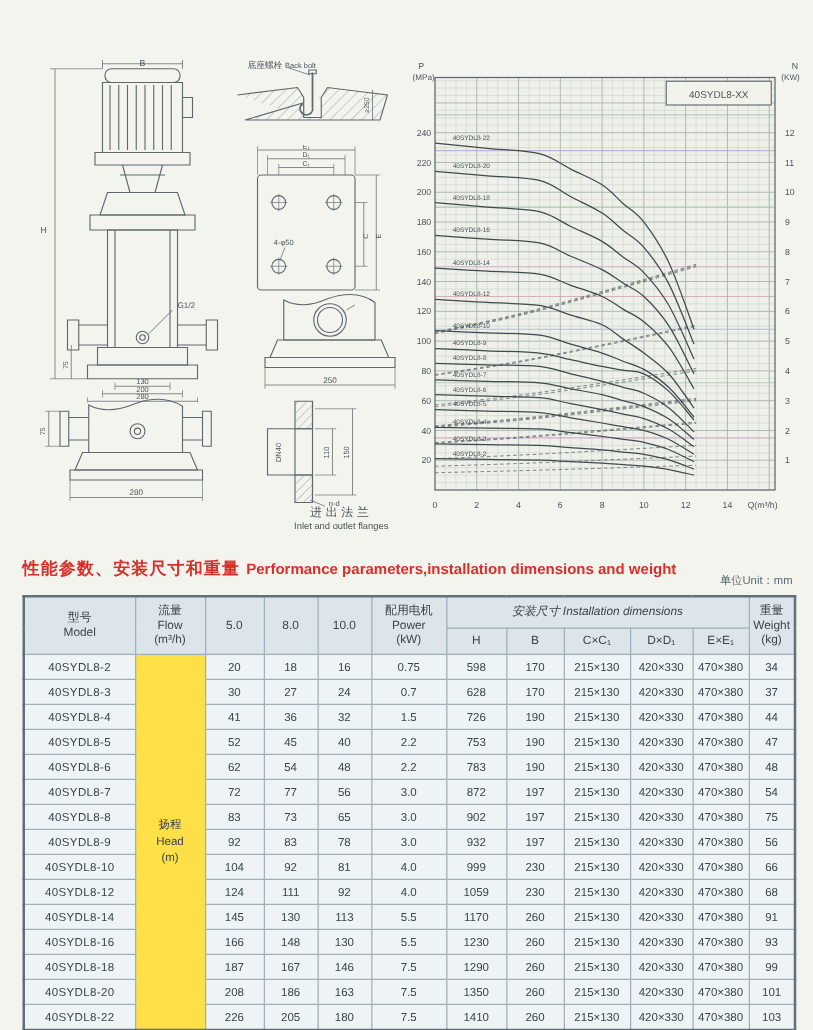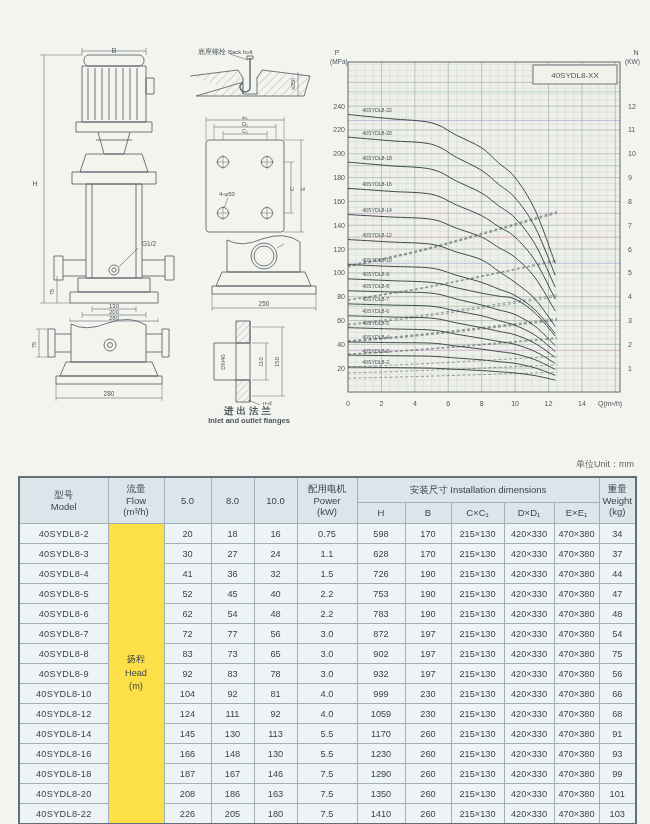--- a/index.html
+++ b/index.html
@@ -218,21 +218,21 @@
       <line x1="76" y1="9" x2="76" y2="78" stroke-width="0.6"></line>
         <line x1="46" y1="9" x2="79" y2="9" stroke-width="0.5"></line>
         <line x1="46" y1="78" x2="79" y2="78" stroke-width="0.5"></line>
       <line x1="42" y1="82" x2="54" y2="87" stroke-width="0.6"></line>
     </g>
     <text x="19" y="44" font-size="6" transform="rotate(-90 19 44)" text-anchor="middle">DN40</text>
     <text x="57" y="44" font-size="6" transform="rotate(-90 57 44)" text-anchor="middle">110</text>
     <text x="73" y="44" font-size="6" transform="rotate(-90 73 44)" text-anchor="middle">150</text>
     <text x="57" y="87" font-size="6">n-d</text>
   </svg>
-  <div class="abs caption" style="left:184px;top:406px;width:130px;font-weight:bold;">
+  <div class="abs caption" style="left:208px;top:406px;width:130px;">
     <span style="letter-spacing:3px;">进出法兰</span>
     <span class="en">Inlet and outlet flanges</span>
   </div>
 
   <svg id="perf-chart" class="abs" style="left:330px;top:46px;" width="320" height="374" viewBox="0 0 320 374">
       <rect x="18" y="16" width="272" height="330" fill="#eef0e9"></rect>
       <line x1="26.355" y1="16" x2="26.355" y2="346" stroke="#cdd6cf" stroke-width="0.5"></line>
       <line x1="34.71" y1="16" x2="34.71" y2="346" stroke="#cdd6cf" stroke-width="0.5"></line>
       <line x1="43.065" y1="16" x2="43.065" y2="346" stroke="#cdd6cf" stroke-width="0.5"></line>
       <line x1="59.775000000000006" y1="16" x2="59.775000000000006" y2="346" stroke="#cdd6cf" stroke-width="0.5"></line>
@@ -407,20 +407,23 @@
       <text x="51.42" y="360" font-size="7" fill="#4a555b" text-anchor="middle">2</text>
       <text x="84.84" y="360" font-size="7" fill="#4a555b" text-anchor="middle">4</text>
       <text x="118.26" y="360" font-size="7" fill="#4a555b" text-anchor="middle">6</text>
       <text x="151.68" y="360" font-size="7" fill="#4a555b" text-anchor="middle">8</text>
       <text x="185.10000000000002" y="360" font-size="7" fill="#4a555b" text-anchor="middle">10</text>
       <text x="218.52" y="360" font-size="7" fill="#4a555b" text-anchor="middle">12</text>
       <text x="251.94" y="360" font-size="7" fill="#4a555b" text-anchor="middle">14</text>
       <text x="268" y="360" font-size="7" fill="#4a555b" text-anchor="start">Q(m³/h)</text>
     </svg>
 
+  <div class="abs sec-title sec-title2" style="left:18px;top:446px;">
+    <span class="zh">性能参数、安装尺寸和重量</span><span class="en">Performance parameters,installation dimensions and weight</span>
+  </div>
   <div class="abs unit-note" style="right:16px;top:458px;">单位Unit：mm</div>
 
   <table class="spec abs" style="left:18px;top:476px;">
     <colgroup>
       <col style="width:89px">
         <col style="width:56px">
         <col style="width:47px">
         <col style="width:43px">
         <col style="width:43px">
         <col style="width:60px">
@@ -443,21 +446,21 @@
             <div>(m³/h)</div>
           </th>
         <th rowspan="2">5.0</th>
         <th rowspan="2">8.0</th>
         <th rowspan="2">10.0</th>
         <th rowspan="2">
             <div>配用电机</div>
             <div>Power</div>
             <div>(kW)</div>
           </th>
-        <th colspan="5" style="height:24px;">安装尺寸 Installation dimensions</th>
+        <th colspan="5" style="height:24px;font-style:italic;">安装尺寸 Installation dimensions</th>
         <th rowspan="2">
             <div>重量</div>
             <div>Weight</div>
             <div>(kg)</div>
           </th>
       </tr>
       <tr style="height:21px;">
         <th>H</th>
         <th>B</th>
         <th>C×C₁</th>
@@ -482,21 +485,21 @@
           <td>215×130</td>
           <td>420×330</td>
           <td>470×380</td>
           <td>34</td>
         </tr>
         <tr>
           <td class="model-cell">40SYDL8-3</td>
           <td>30</td>
           <td>27</td>
           <td>24</td>
-          <td>1.1</td>
+          <td>0.7</td>
           <td>628</td>
           <td>170</td>
           <td>215×130</td>
           <td>420×330</td>
           <td>470×380</td>
           <td>37</td>
         </tr>
         <tr>
           <td class="model-cell">40SYDL8-4</td>
           <td>41</td>

